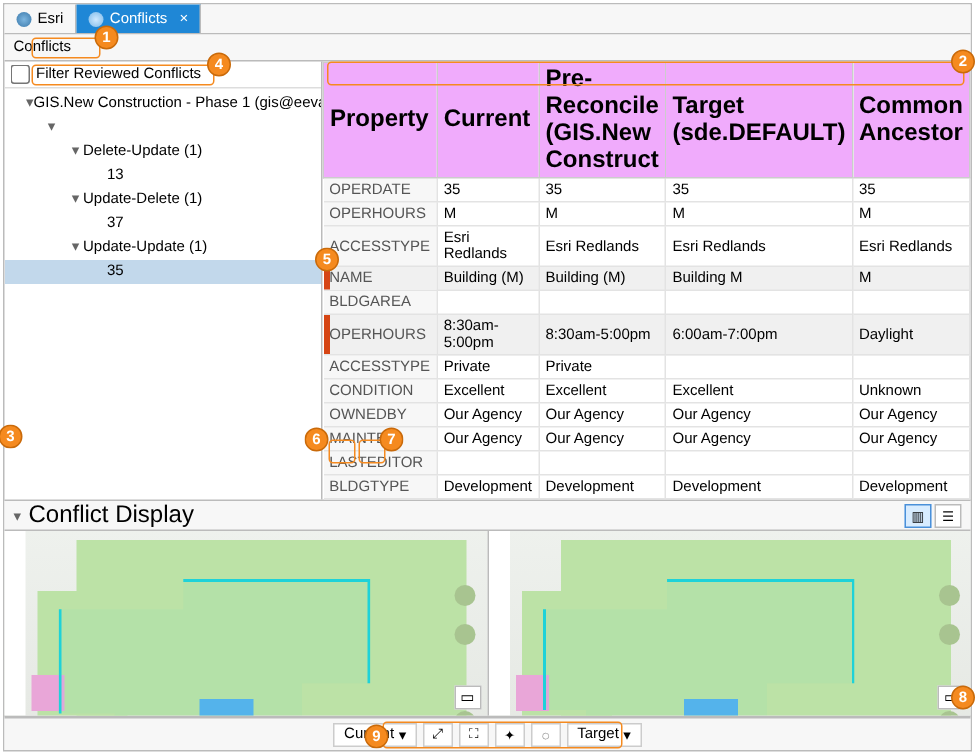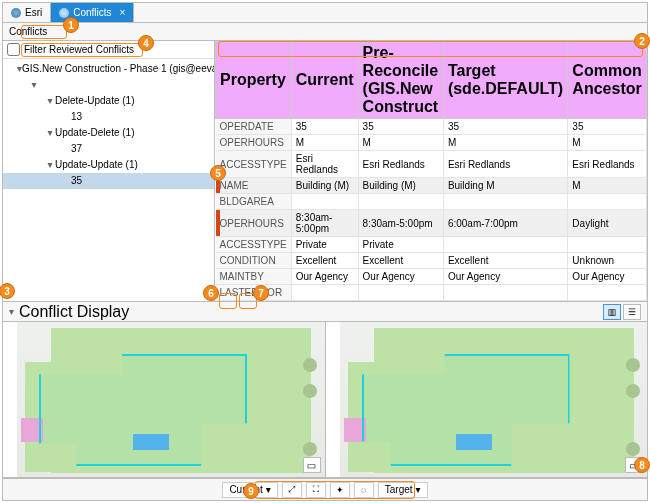--- a/index.html
+++ b/index.html
@@ -192,32 +192,46 @@
               <td></td>
             </tr>
             <tr>
               <td class="prop">CONDITION</td>
               <td>Excellent</td>
               <td>Excellent</td>
               <td>Excellent</td>
               <td>Unknown</td>
             </tr>
             <tr>
+              <td class="prop">OWNEDBY</td>
+              <td>Our Agency</td>
+              <td>Our Agency</td>
+              <td>Our Agency</td>
+              <td>Our Agency</td>
+            </tr>
+            <tr>
               <td class="prop">MAINTBY</td>
               <td>Our Agency</td>
               <td>Our Agency</td>
               <td>Our Agency</td>
               <td>Our Agency</td>
             </tr>
             <tr>
               <td class="prop">LASTEDITOR</td>
               <td></td>
               <td></td>
               <td></td>
               <td></td>
+            </tr>
+            <tr>
+              <td class="prop">BLDGTYPE</td>
+              <td>Development</td>
+              <td>Development</td>
+              <td>Development</td>
+              <td>Development</td>
             </tr>
           </tbody>
       </table>
     </div>
   </div>
 
   <div class="conflict-display-head">
     <span class="chev">▾</span>
     <span class="title">Conflict Display</span>
     <div class="toggle-btn active">▥</div>

